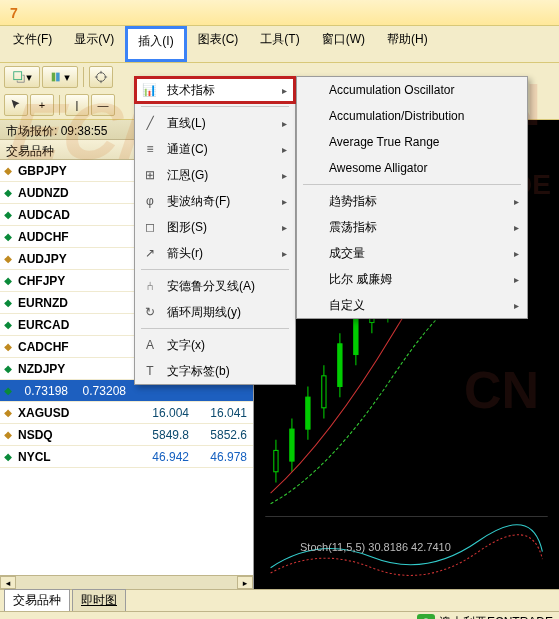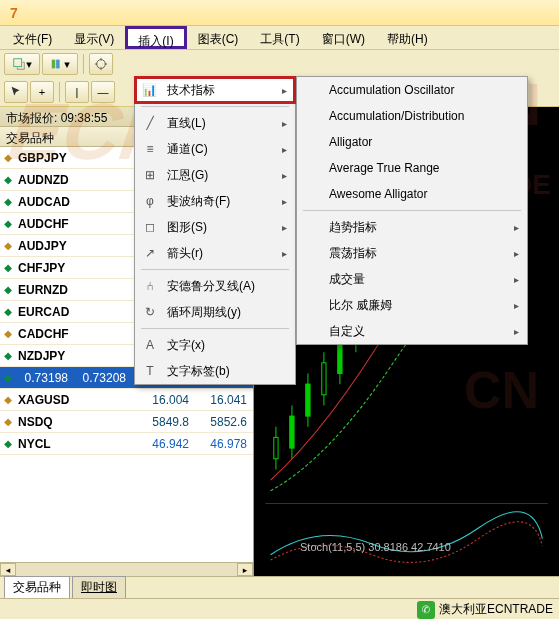--- a/index.html
+++ b/index.html
@@ -1,22 +1,22 @@
 <!DOCTYPE html>
 <html><head>
 <meta charset="utf-8">
 <style>
 * { margin: 0; padding: 0; box-sizing: border-box; font-family: "Microsoft YaHei", Arial, sans-serif; }
 body { width: 559px; height: 619px; background: #f5f0d8; font-size: 12px; overflow: hidden; position: relative; }
 .titlebar { height: 26px; background: linear-gradient(#fff3c7,#ffe89a); border-bottom: 1px solid #d8c878; display: flex; align-items: center; padding: 0 6px; }
 .app-icon { width:16px; height:16px; display:inline-flex; align-items:center; justify-content:center; color:#d97316; font-weight:bold; font-size:14px; }
-.menubar { height: 24px; background: #f3ecc9; border-bottom: 1px solid #d8c878; display: flex; align-items: stretch; padding: 0 2px; }
+.menubar { height: 37px; background: #f3ecc9; border-bottom: 1px solid #d8c878; display: flex; align-items: stretch; padding: 0 2px; }
 .menubar .mitem { padding: 4px 10px; cursor: default; border:1px solid transparent; }
 .menubar .mitem.active { background:#fff; border:1px solid #9c7a2f; border-bottom:1px solid #fff; }
-.menubar .mitem.boxed { border:3px solid #4c1d95; }
+.menubar .mitem.boxed { border:3px solid #3b82f6; }
 .toolbars { background:#f3ecc9; border-bottom:1px solid #d8c878; }
 .trow { height: 28px; display:flex; align-items:center; padding:0 4px; gap:2px; }
 .tbtn { width:24px; height:22px; border:1px solid #cabb7e; background:linear-gradient(#fefcf0,#ece2b5); display:inline-flex;align-items:center;justify-content:center; font-size:11px; border-radius:2px; }
 .tbtn.wide { width:36px; }
 .tbtn svg { width:14px; height:14px; }
 .sep { width:1px; height:20px; background:#cabb7e; margin:0 3px; }
 .workspace { display:flex; height: calc(619px - 26px - 24px - 56px - 22px - 22px); position:relative; }
 .left { width: 254px; border-right:1px solid #9c9c9c; background:#fff; display:flex; flex-direction:column; }
 .panel-title { background:linear-gradient(#e8e2c0,#ddd6ae); height:20px; padding:3px 6px; font-size:12px; border-bottom:1px solid #bfb58a; }
 .panel-header { background:linear-gradient(#f6f0d6,#e9e2c0); height:20px; padding:3px 6px; font-size:12px; border-bottom:1px solid #bfb58a; }
@@ -312,24 +312,20 @@
     <div class="dd-item">
       <span class="ico"></span>
       <span class="lbl">Accumulation Oscillator</span>
     </div>
     <div class="dd-item">
       <span class="ico"></span>
       <span class="lbl">Accumulation/Distribution</span>
     </div>
     <div class="dd-item">
       <span class="ico"></span>
-      <span class="lbl">Alligator</span>
-    </div>
-    <div class="dd-item">
-      <span class="ico"></span>
       <span class="lbl">Average True Range</span>
     </div>
     <div class="dd-item">
       <span class="ico"></span>
       <span class="lbl">Awesome Alligator</span>
     </div>
     <div class="dd-sep"></div>
     <div class="dd-item">
       <span class="ico"></span>
       <span class="lbl">趋势指标</span>

